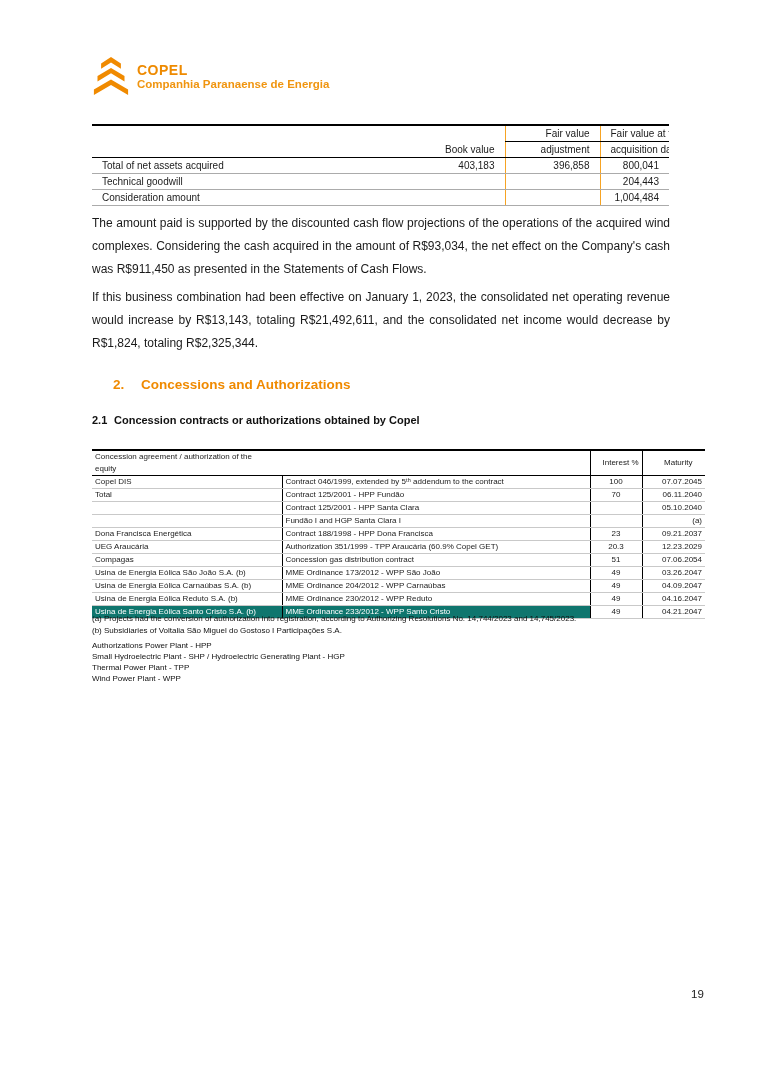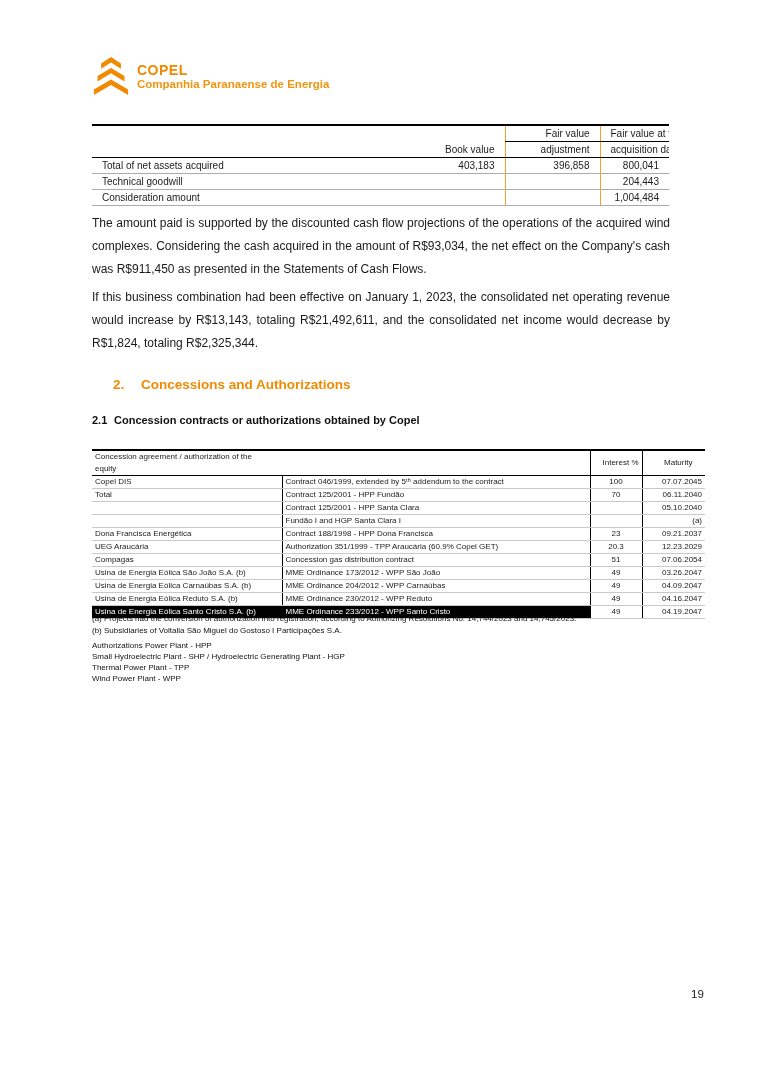--- a/index.html
+++ b/index.html
@@ -38,21 +38,21 @@
   .conc{position:absolute;left:92px;top:449px;}
   .conc table{width:613px;font-size:8px;border-top:2px solid #000;border-bottom:1.5px solid #000;}
   .conc td{padding:0 3px;height:12px;line-height:12px;white-space:nowrap;overflow:hidden;}
   .conc .v{border-left:1px solid #000;}
   .conc .hbb{border-bottom:1px solid #000;}
   .conc .hcell{vertical-align:bottom;}
   .conc .center{text-align:center;padding-left:12px;}
   .conc .r td{border-bottom:1px solid #c9c9c9;}
   .conc .int{text-align:center;}
   .conc .mat{text-align:right;}
-  .conc .dark{background:#000000;color:#fff;}
+  .conc .dark{background:#0f766e;color:#fff;}
 
   
   .fnotes{position:absolute;left:92px;top:613px;font-size:8px;line-height:12px;color:#111;}
   .legend{position:absolute;left:92px;top:640px;font-size:8px;line-height:11px;color:#111;}
 
   .pagenum{position:absolute;left:691px;top:988px;font-size:11.5px;color:#222;}
 </style>
 </head>
 <body>
 
@@ -201,21 +201,21 @@
       <tr class="r">
         <td>Usina de Energia Eólica Reduto S.A. (b)</td>
         <td class="v">MME Ordinance 230/2012 - WPP Reduto</td>
         <td class="v int">49</td>
         <td class="v mat">04.16.2047</td>
       </tr>
       <tr class="r">
         <td class="dark">Usina de Energia Eólica Santo Cristo S.A. (b)</td>
         <td class="v dark">MME Ordinance 233/2012 - WPP Santo Cristo</td>
         <td class="v int">49</td>
-        <td class="v mat">04.19.2047</td>
+        <td class="v mat">04.21.2047</td>
       </tr>
     </tbody>
       </table>
   </div>
 
   <div class="fnotes">
     <div>(a) Projects had the conversion of authorization into registration, according to Authorizing Resolutions No. 14,744/2023 and 14,745/2023.</div>
     <div>(b) Subsidiaries of Voltalia São Miguel do Gostoso I Participações S.A.</div>
   </div>
 

